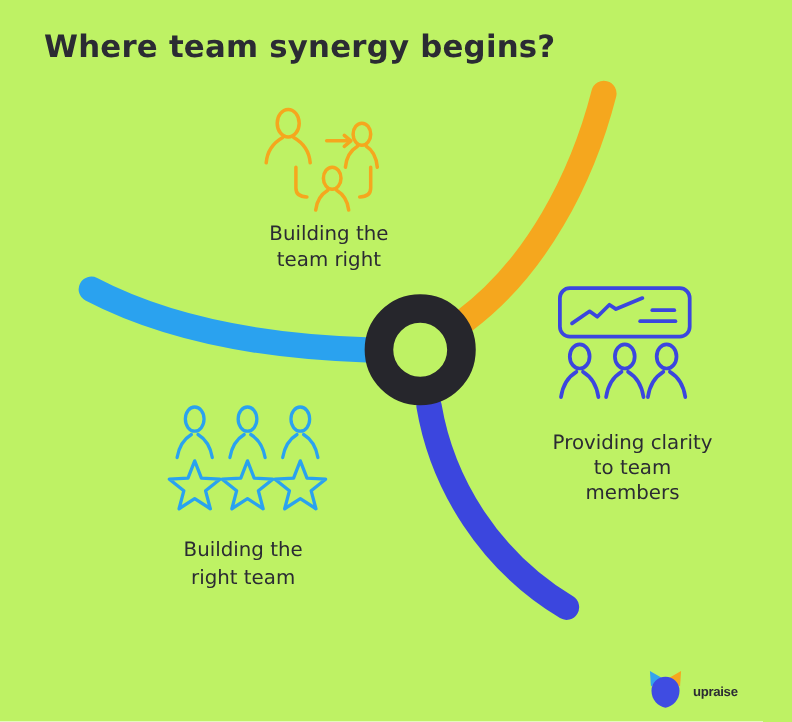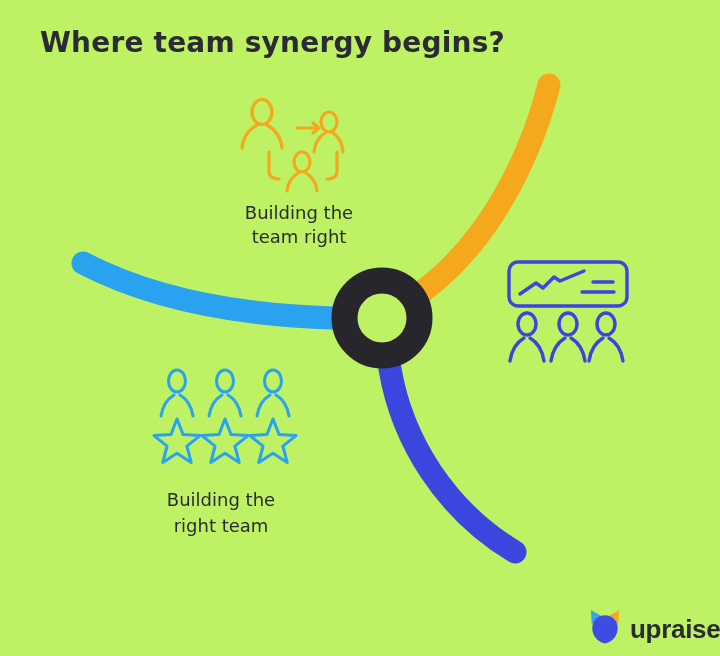--- a/index.html
+++ b/index.html
@@ -28,21 +28,21 @@
     line-height:24px;
   }
   .label-team-right{left:219px;top:201px;width:160px;}
   .label-right-team{left:141px;top:487px;width:160px;line-height:26px;}
   .label-clarity{left:470px;top:391px;width:210px;line-height:23px;}
   .brand{
     position:absolute;left:588px;top:606px;
     display:flex;align-items:center;gap:8px;
   }
   .brand-name{
-    font-size:26px;font-weight:700;color:#2B2B33;
+    font-size:12px;font-weight:700;color:#2B2B33;
     letter-spacing:-0.3px;
     font-family:"Liberation Sans",sans-serif;
     padding-top:6px;
   }
 </style>
 </head>
 <body>
 
 <div class="canvas">
 
@@ -109,20 +109,23 @@
       <ellipse cx="103" cy="66" rx="9" ry="11"></ellipse>
       <path d="M86 103 C88 89 95 83 100 80"></path>
       <path d="M106 80 C111 83 118 89 120 103"></path>
     </g>
   </svg>
 
   <div class="node-label label-team-right">Building the
 team right</div>
   <div class="node-label label-right-team">Building the
 right team</div>
+  <div class="node-label label-clarity">Providing clarity
+to team
+members</div>
 
   <div class="brand">
     <svg width="34" height="40" viewBox="0 0 36 40">
       <path d="M3 3 L16 10.5 L4 18 Z" fill="#35A3EE"></path>
       <path d="M33 3 L20 10.5 L32 18 Z" fill="#F5A71E"></path>
       <path d="M4.5 22 A13.5 13.5 0 0 1 31.5 22 C31.5 31 25 37 18 38.5 C11 37 4.5 31 4.5 22 Z" fill="#3F4CE2"></path>
     </svg>
     <span class="brand-name">upraise</span>
   </div>
 

